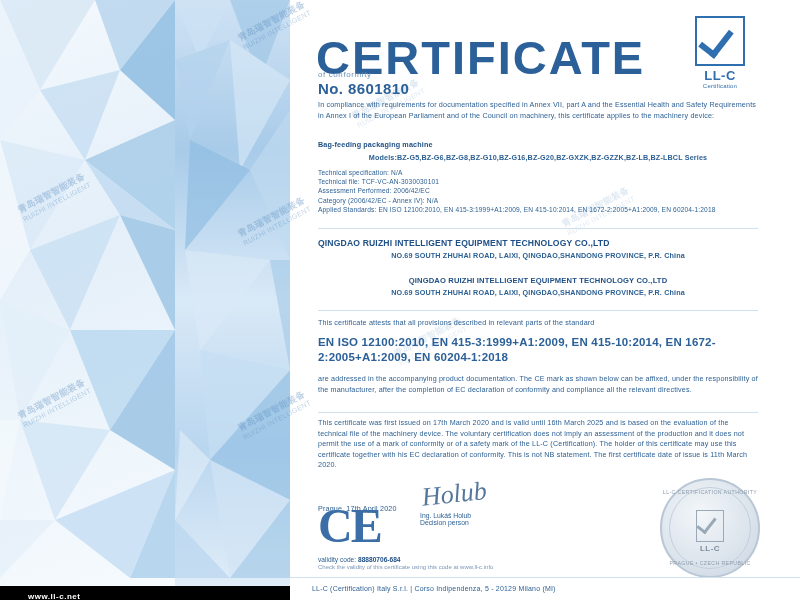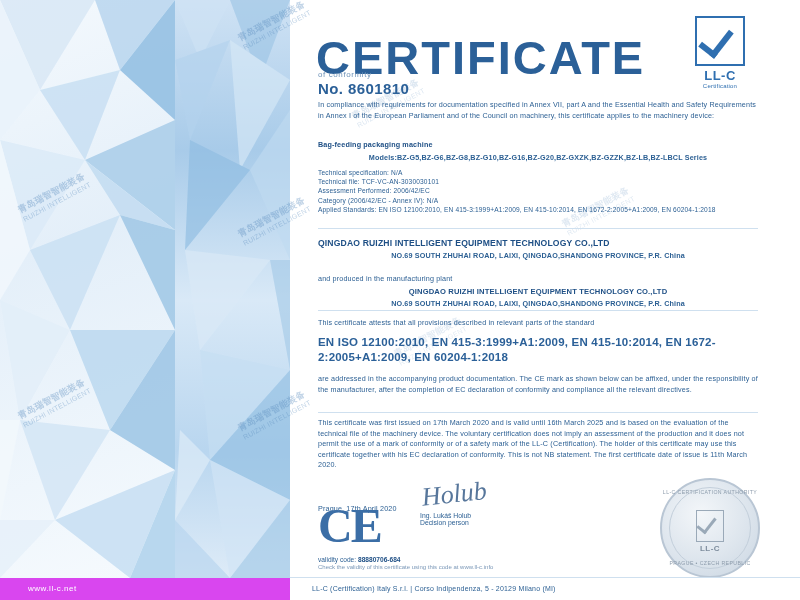--- a/index.html
+++ b/index.html
@@ -46,22 +46,23 @@
     top: 0;
     width: 178px;
     height: 600px;
     background: linear-gradient(160deg, #f4f9fd 0%, #e4eff9 40%, #f7fbfe 100%);
   }
   .band-footer {
     position: absolute;
     left: 0;
     bottom: 0;
     width: 290px;
-    height: 22px;
-    background: #d946ef;
+    height: 14px;
+    background: #000000;
+    font-weight: bold;
   }
   .band-footer span {
     color: #ffffff;
     font-size: 8px;
     letter-spacing: .5px;
     position: absolute;
     left: 28px;
     top: 6px;
   }
 
@@ -426,21 +427,20 @@
     </div>
 
     <div class="hr" style="top:228px;"></div>
 
     <div class="blk" style="top:234px;">
       <div class="p b strong-blue mt4" style="font-size:8.6px;line-height:11px;">QINGDAO RUIZHI INTELLIGENT EQUIPMENT TECHNOLOGY CO.,LTD</div>
       <div class="p b mt2">NO.69 SOUTH ZHUHAI ROAD, LAIXI, QINGDAO,SHANDONG PROVINCE, P.R. China</div>
     </div>
 
     <div class="blk" style="top:274px;">
-      <div class="p">and produced in the manufacturing plant</div>
       <div class="p b strong-blue mt2" style="font-size:7.6px;line-height:10px;">QINGDAO RUIZHI INTELLIGENT EQUIPMENT TECHNOLOGY CO.,LTD</div>
       <div class="p b mt2">NO.69 SOUTH ZHUHAI ROAD, LAIXI, QINGDAO,SHANDONG PROVINCE, P.R. China</div>
     </div>
 
     <div class="hr" style="top:310px;"></div>
 
     <div class="blk" style="top:318px;">
       <div class="p">This certificate attests that all provisions described in relevant parts of the standard</div>
       <div class="std mt6">EN ISO 12100:2010, EN 415-3:1999+A1:2009, EN 415-10:2014, EN 1672-2:2005+A1:2009, EN 60204-1:2018</div>
     </div>

